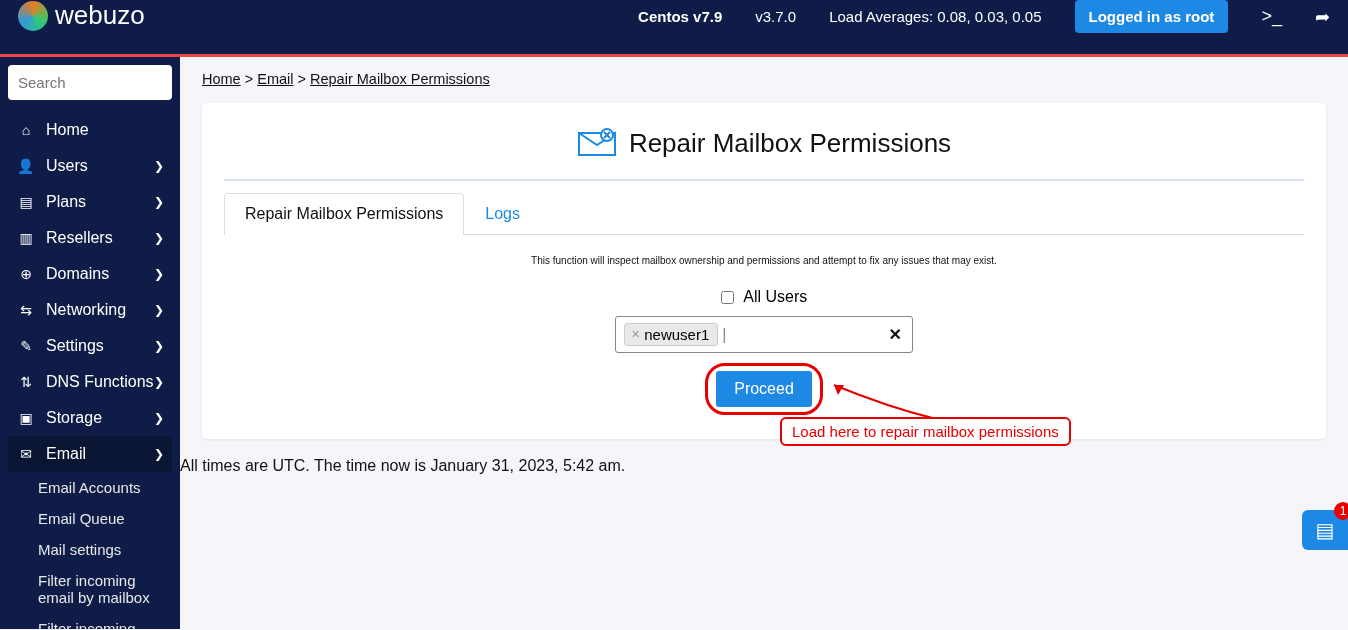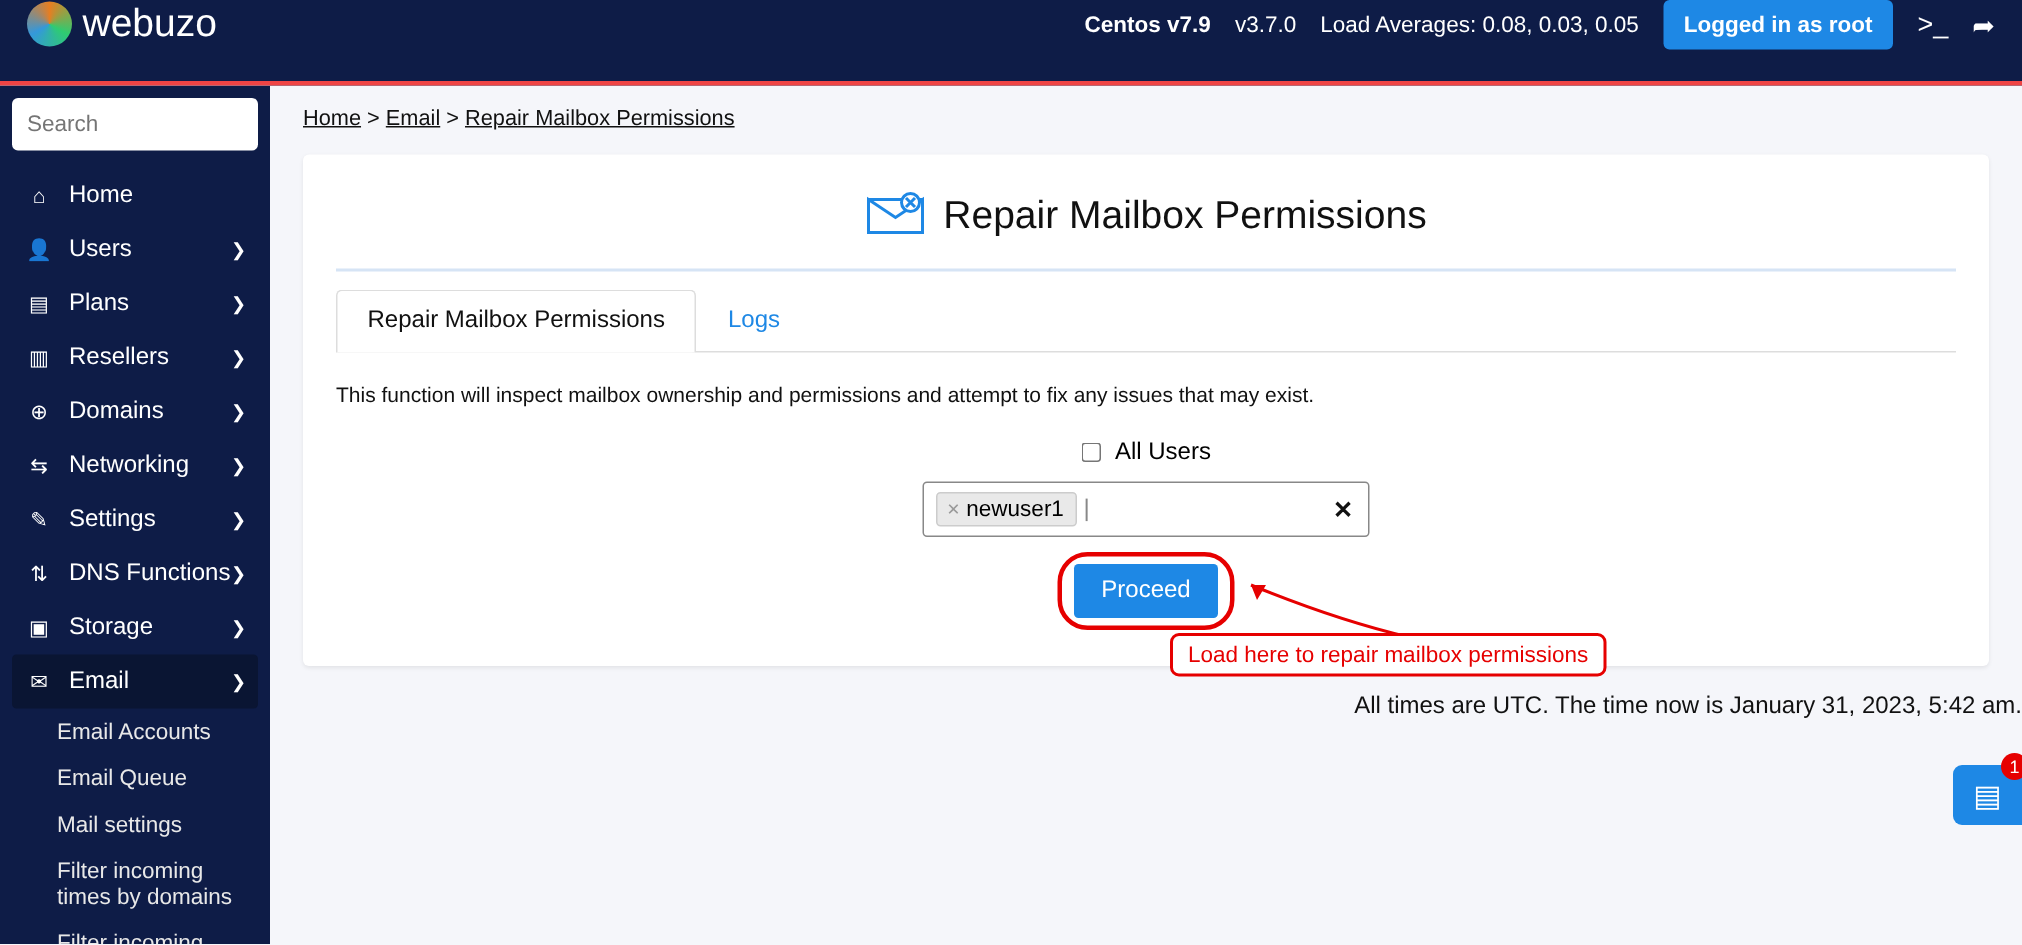--- a/index.html
+++ b/index.html
@@ -1,54 +1,54 @@
 <!DOCTYPE html>
 <html><head>
 <meta charset="utf-8">
 <style>
 *{box-sizing:border-box;margin:0;padding:0;font-family:'Segoe UI',Arial,sans-serif}
 body{background:#f5f6fa;width:1348px;height:630px;overflow:hidden}
 .topbar{background:#0e1c47;color:#fff;height:57px;display:flex;align-items:flex-start;padding:0 18px;border-bottom:3px solid #ef4444}
 .logo{display:flex;align-items:center;gap:7px;font-size:26px;font-weight:400}
 .logo-swirl{width:30px;height:30px;border-radius:50%;background:conic-gradient(#e67e22,#2ecc71,#3498db,#e67e22)}
-.top-right{margin-left:auto;display:flex;align-items:center;gap:16px;font-size:15px}
+.top-right{margin-left:auto;display:flex;align-items:center;gap:33px;font-size:15px}
 .top-right .bold{font-weight:700}
 .login-badge{background:#1e88e5;color:#ffffff;padding:8px 14px;border-radius:4px;font-weight:600}
 .top-icon{font-size:18px;cursor:pointer}
 .layout{display:flex;height:calc(100% - 58px)}
 .sidebar{width:180px;background:#0e1c47;color:#fff;padding:8px;overflow-y:auto}
 .search-box{width:100%;background:#fff;border:none;border-radius:4px;padding:9px 10px;font-size:15px;margin-bottom:12px}
 .nav-item{display:flex;align-items:center;padding:9px 8px;font-size:16px;cursor:pointer;border-radius:3px}
 .nav-item .nav-icon{width:20px;text-align:center;margin-right:10px;font-size:14px}
 .nav-item .chev{margin-left:auto;font-size:12px}
 .nav-item.active{background:#0a1533}
 .sub-item{padding:7px 8px 7px 30px;font-size:15px;cursor:pointer;color:#e8e8e8}
 .main{flex:1;overflow-y:auto}
 .breadcrumb{padding:14px 22px 10px;font-size:14.5px;color:#111}
 .breadcrumb a{color:#111;text-decoration:underline}
 .card{background:#fff;margin:6px 22px 18px;border-radius:4px;box-shadow:0 1px 3px rgba(0,0,0,.08);padding:18px 22px 24px}
 .card-title{display:flex;align-items:center;justify-content:center;gap:12px;font-size:26px;color:#111;padding:4px 0 18px;border-bottom:2px solid #d6e4f5}
 .title-icon{width:40px;height:36px}
 .tabs{display:flex;border-bottom:1px solid #ddd;margin-top:12px}
 .tab{padding:11px 20px;font-size:16px;border:1px solid transparent;border-bottom:none;cursor:pointer;color:#1e88e5;border-radius:4px 4px 0 0}
 .tab.active{color:#111;border-color:#ddd;background:#fff;margin-bottom:-1px}
-.desc{font-size:14px;color:#111;margin:20px 0 22px}
+.desc{text-align:center;font-size:10px;color:#111;margin:20px 0 22px}
 .allusers-row{text-align:center;margin-bottom:10px;font-size:16px}
 .allusers-row input{margin-right:6px;vertical-align:middle}
 .user-select{width:298px;margin:0 auto 10px;border:1px solid #888;border-radius:3px;padding:6px 8px;display:flex;align-items:center;position:relative}
 .user-tag{background:#e9e9e9;border:1px solid #ccc;border-radius:3px;padding:2px 8px 2px 6px;font-size:15px;display:flex;align-items:center;gap:4px}
 .tag-x{color:#999;font-size:11px;cursor:pointer}
 .clear-x{position:absolute;right:10px;font-weight:700;cursor:pointer;color:#111}
 .cursor-bar{margin-left:4px;color:#888}
 .proceed-wrap{text-align:center;position:relative}
 .proceed-btn{background:#1e88e5;color:#fff;border:none;padding:9px 18px;font-size:16px;border-radius:3px;cursor:pointer}
 .proceed-box{display:inline-block;border:3px solid #e60000;border-radius:20px;padding:5px 8px}
 .callout{position:absolute;left:556px;top:54px;border:2px solid #e60000;border-radius:6px;padding:4px 10px;font-size:15px;color:#e60000;background:#fff}
 .arrow{position:absolute;left:600px;top:12px;width:200px;height:60px;pointer-events:none}
-.footer{text-align:right;font-size:16px;color:#111;margin:10px 0}
+.footer{text-align:left;font-size:16px;color:#111;margin:10px 0}
 .footer a{color:#1e88e5;text-decoration:none}
 .news-badge{position:fixed;right:0;bottom:80px;background:#1e88e5;color:#fff;width:46px;height:40px;border-radius:6px 0 0 6px;display:flex;align-items:center;justify-content:center;font-size:20px}
 .news-badge .count{position:absolute;top:-8px;right:-4px;background:#e60000;color:#fff;width:18px;height:18px;border-radius:50%;font-size:12px;display:flex;align-items:center;justify-content:center}
 </style>
 </head>
 <body>
 
 <div class="topbar">
   <div class="logo">
     <span class="logo-swirl"></span>
@@ -115,21 +115,21 @@
         <div class="nav-item active">
           <span class="nav-icon">✉</span>
           <span>Email</span>
           <span class="chev">❯</span>
         </div>
       </div>
     <div id="sub-list">
         <div class="sub-item">Email Accounts</div>
         <div class="sub-item">Email Queue</div>
         <div class="sub-item">Mail settings</div>
-        <div class="sub-item">Filter incoming times by domains</div>
+        <div class="sub-item">Filter incoming email by mailbox</div>
         <div class="sub-item">Filter incoming email by</div>
       </div>
   </div>
 
   <div class="main">
     <div class="breadcrumb">
       <a href="#">Home</a>
       <span> &gt; </span>
       <a href="#">Email</a>
       <span> &gt; </span>

